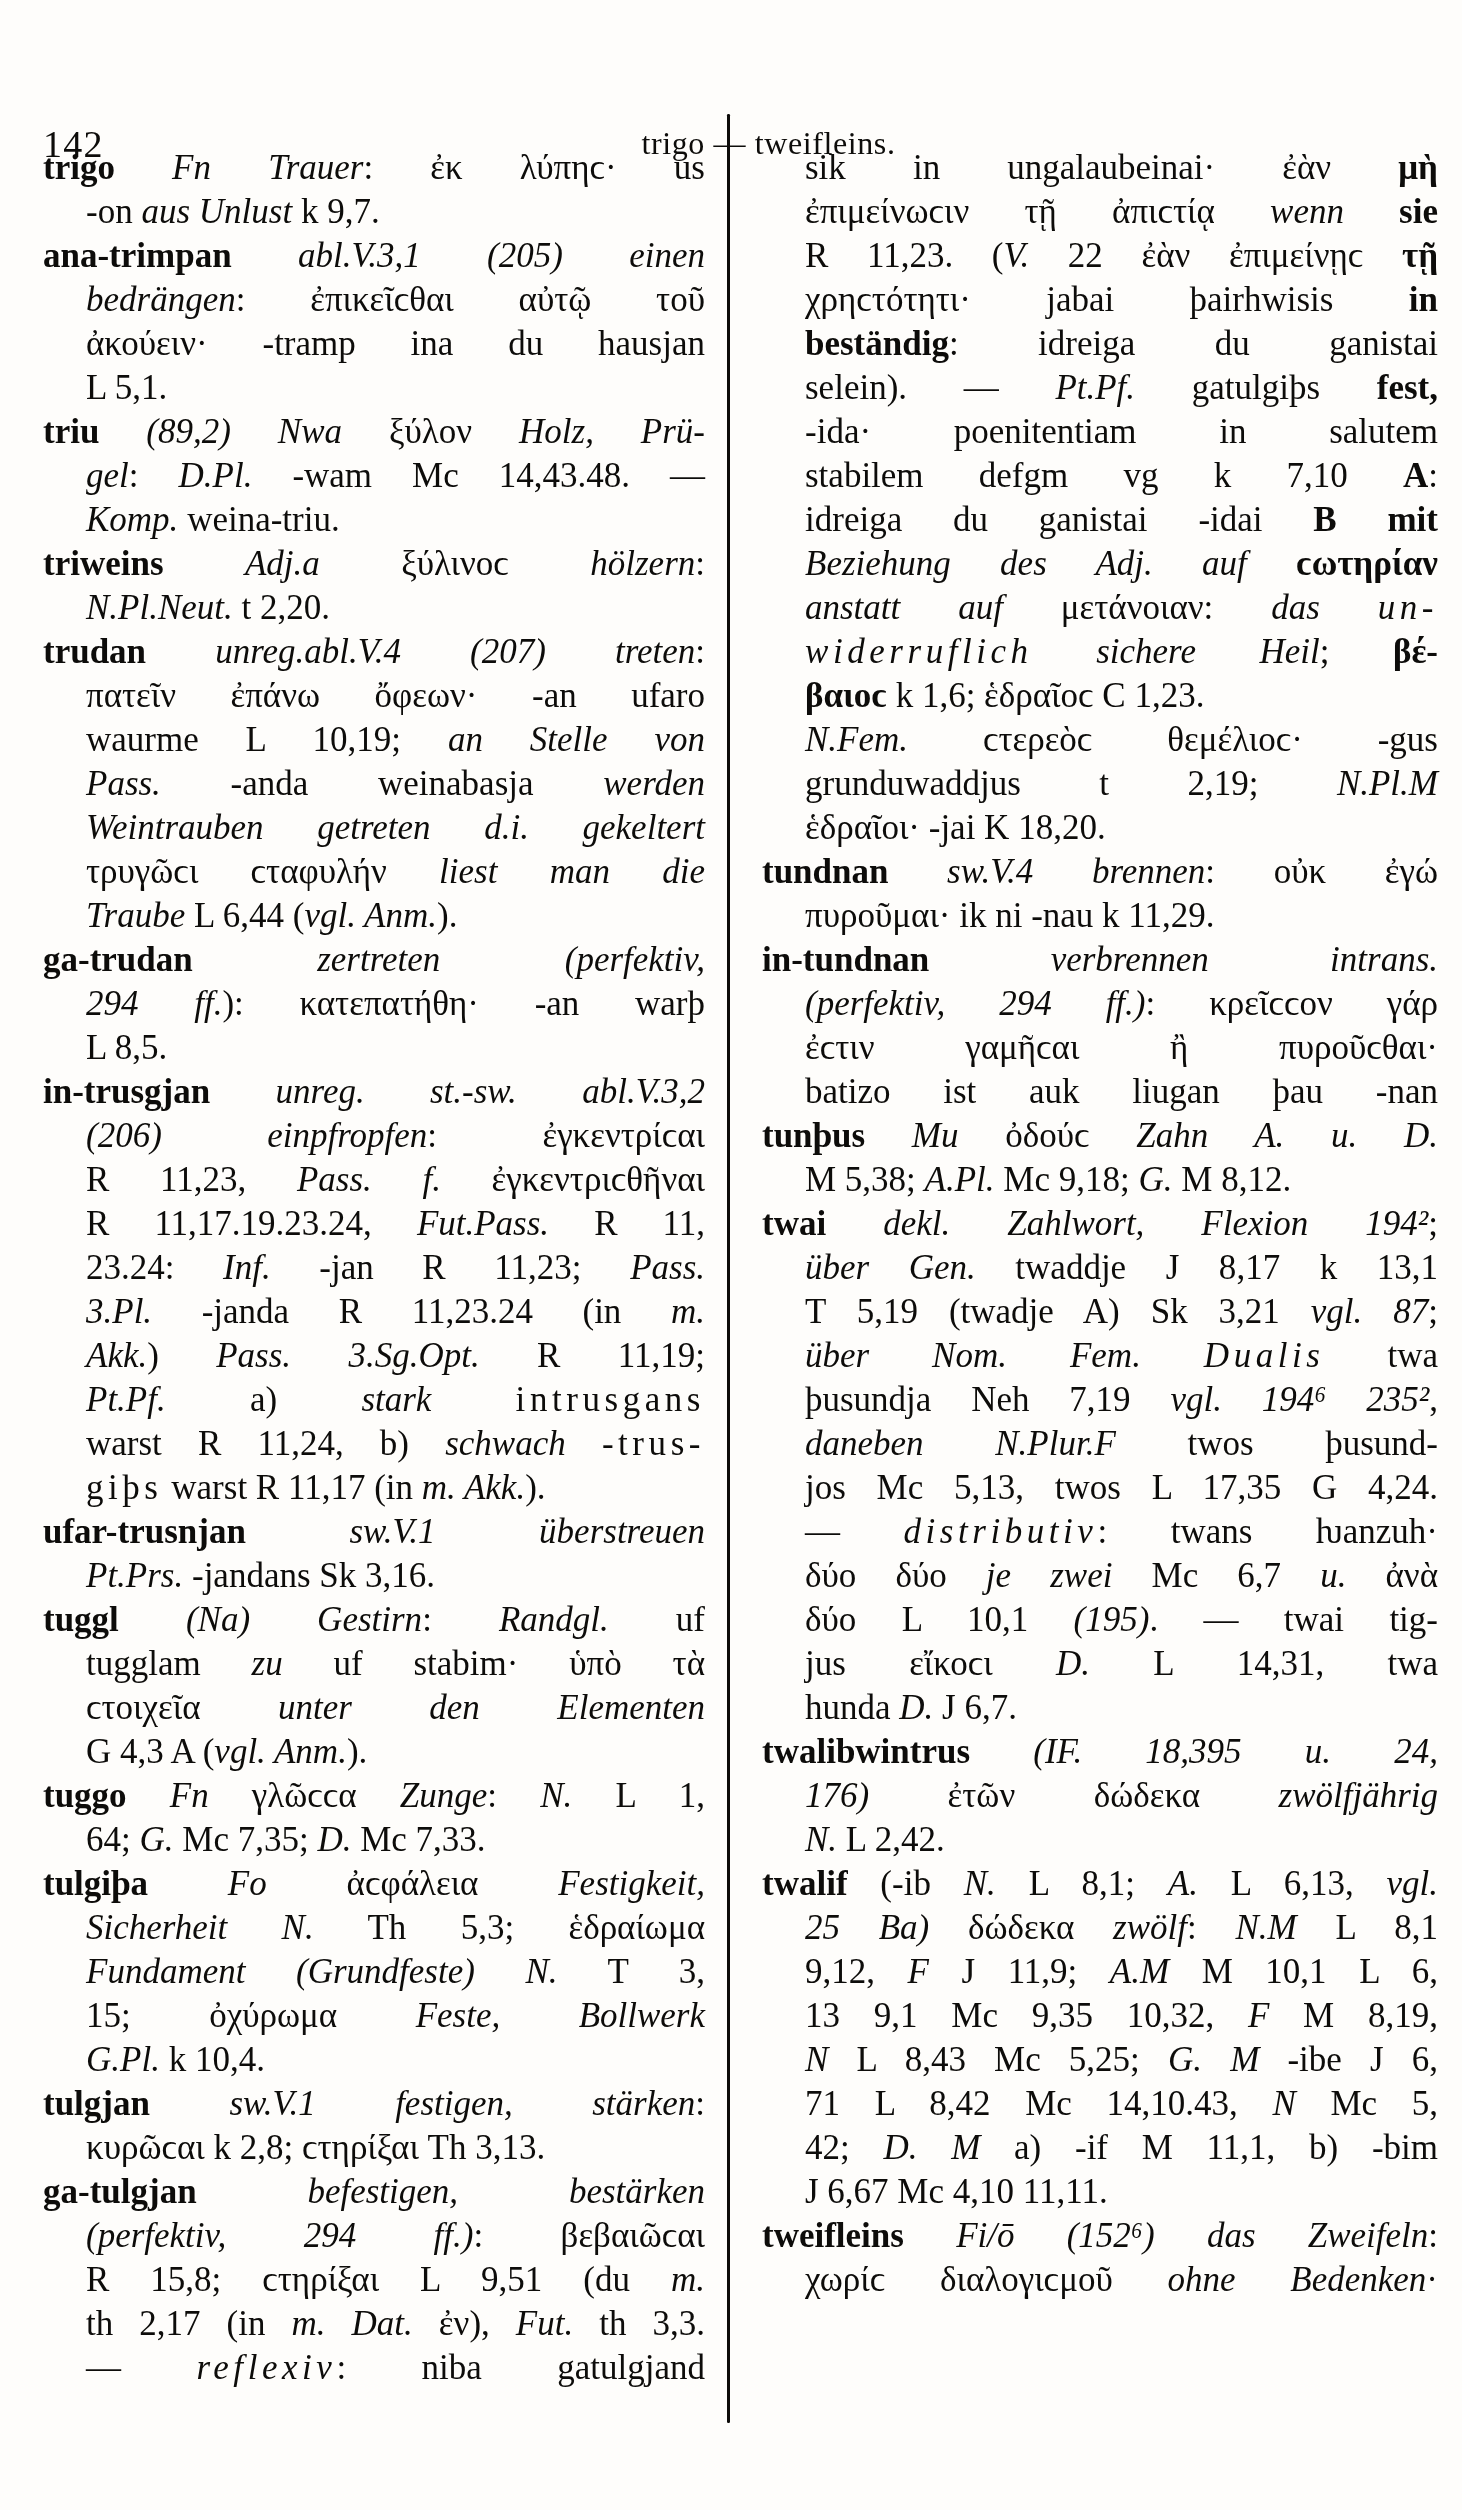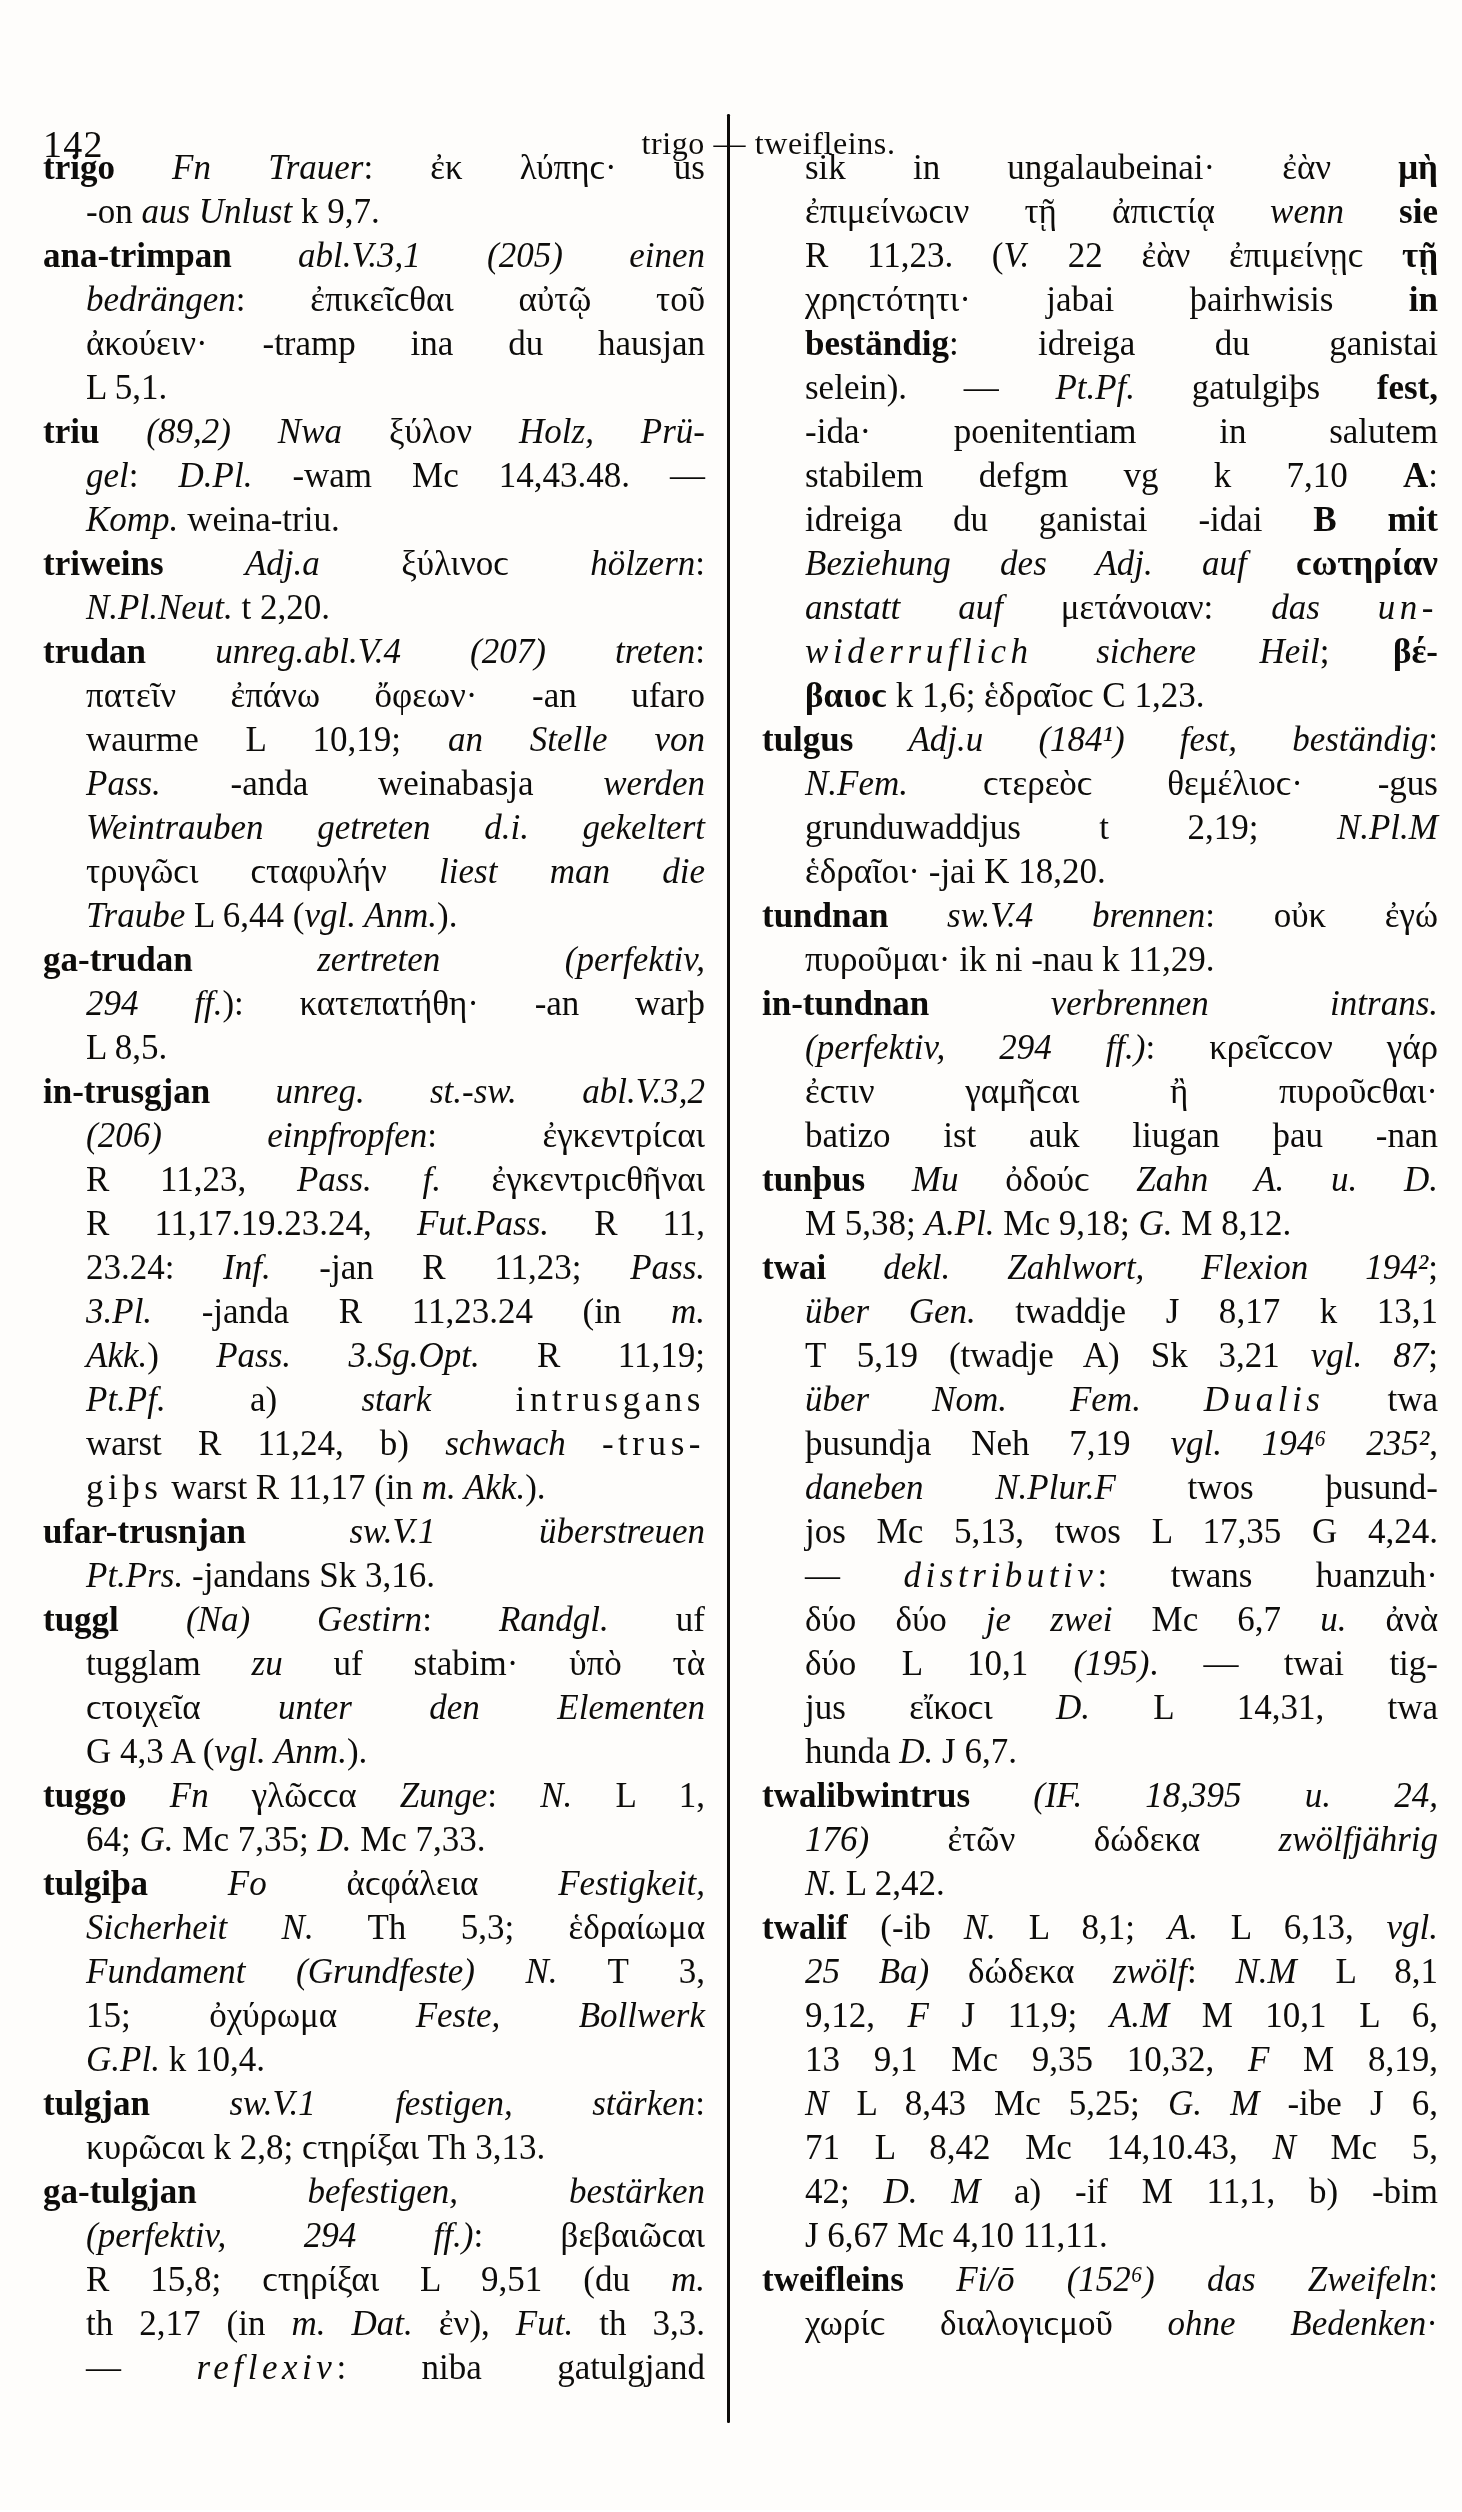--- a/index.html
+++ b/index.html
@@ -118,21 +118,20 @@
       <div class="line ind"><span class="s-r">χρηϲτότητι· jabai þairhwisis </span><span class="s-b">in</span></div>
       <div class="line ind"><span class="s-bi">beständig</span><span class="s-r">: idreiga du ganistai</span></div>
       <div class="line ind"><span class="s-r">selein). — </span><span class="s-i">Pt.Pf.</span><span class="s-r"> gatulgiþs </span><span class="s-bi">fest,</span></div>
       <div class="line ind"><span class="s-r">-ida· poenitentiam in salutem</span></div>
       <div class="line ind"><span class="s-r">stabilem defgm vg k 7,10 </span><span class="s-b">A</span><span class="s-r">:</span></div>
       <div class="line ind"><span class="s-r">idreiga du ganistai -idai </span><span class="s-b">B</span><span class="s-r"> </span><span class="s-bi">mit</span></div>
       <div class="line ind"><span class="s-i">Beziehung des Adj. auf </span><span class="s-b">ϲωτηρίαν</span></div>
       <div class="line ind"><span class="s-i">anstatt auf </span><span class="s-r">μετάνοιαν: </span><span class="s-i">das </span><span class="s-isp">un-</span></div>
       <div class="line ind"><span class="s-isp">widerruflich</span><span class="s-i"> sichere Heil</span><span class="s-r">; </span><span class="s-b">βέ-</span></div>
       <div class="line ind end"><span class="s-b">βαιοϲ</span><span class="s-r"> k 1,6; ἑδραῖοϲ C 1,23.</span></div>
-      <div class="line"><span class="s-b">tulgus </span><span class="s-i">Adj.u (184¹) fest, beständig</span><span class="s-r">:</span></div>
       <div class="line ind"><span class="s-i">N.Fem.</span><span class="s-r"> ϲτερεὸϲ θεμέλιοϲ· -gus</span></div>
       <div class="line ind"><span class="s-r">grunduwaddjus t 2,19; </span><span class="s-i">N.Pl.M</span></div>
       <div class="line ind end"><span class="s-r">ἑδραῖοι· -jai K 18,20.</span></div>
       <div class="line"><span class="s-b">tundnan </span><span class="s-i">sw.V.4 brennen</span><span class="s-r">: οὐκ ἐγώ</span></div>
       <div class="line ind end"><span class="s-r">πυροῦμαι· ik ni -nau k 11,29.</span></div>
       <div class="line"><span class="s-b">in-tundnan </span><span class="s-i">verbrennen intrans.</span></div>
       <div class="line ind"><span class="s-i">(perfektiv, 294 ff.)</span><span class="s-r">: κρεῖϲϲον γάρ</span></div>
       <div class="line ind"><span class="s-r">ἐϲτιν γαμῆϲαι ἢ πυροῦϲθαι·</span></div>
       <div class="line ind"><span class="s-r">batizo ist auk liugan þau -nan</span></div>
       <div class="line"><span class="s-b">tunþus </span><span class="s-i">Mu </span><span class="s-r">ὀδούϲ </span><span class="s-i">Zahn A. u. D.</span></div>

